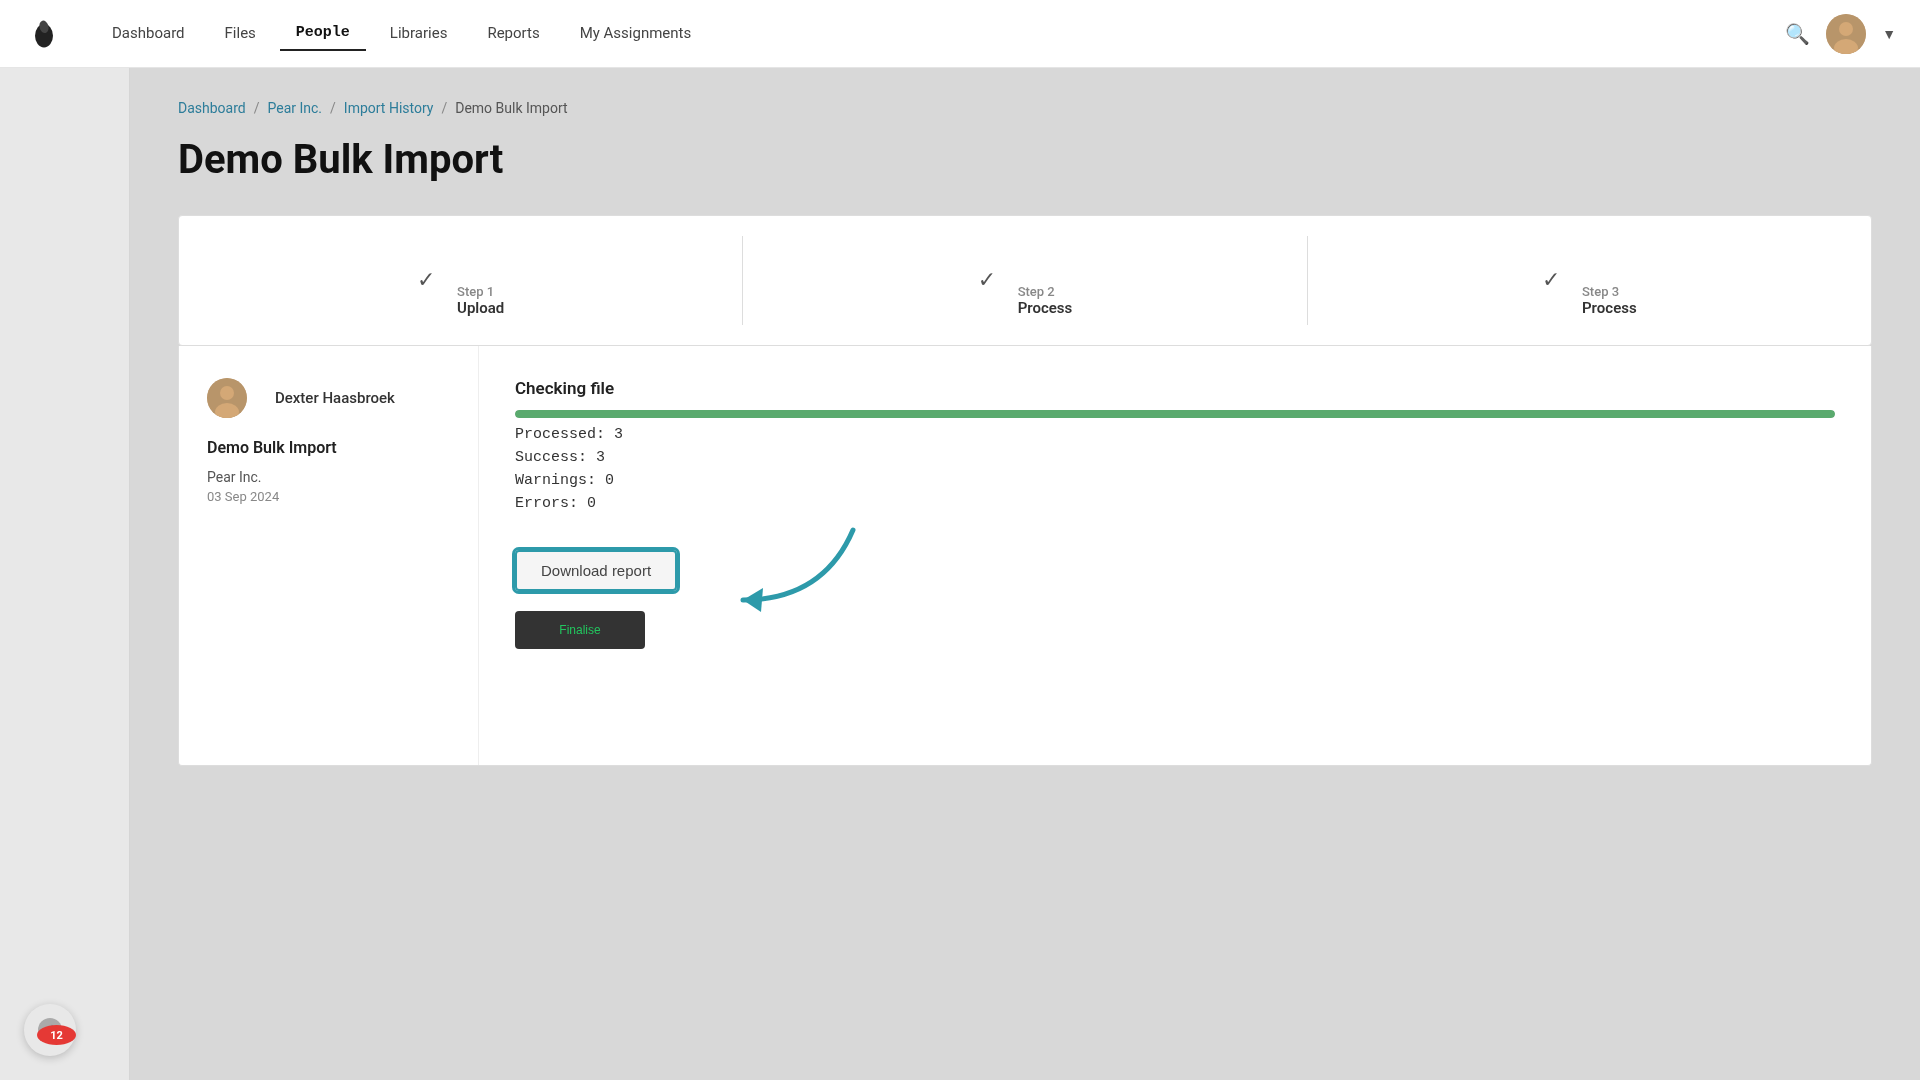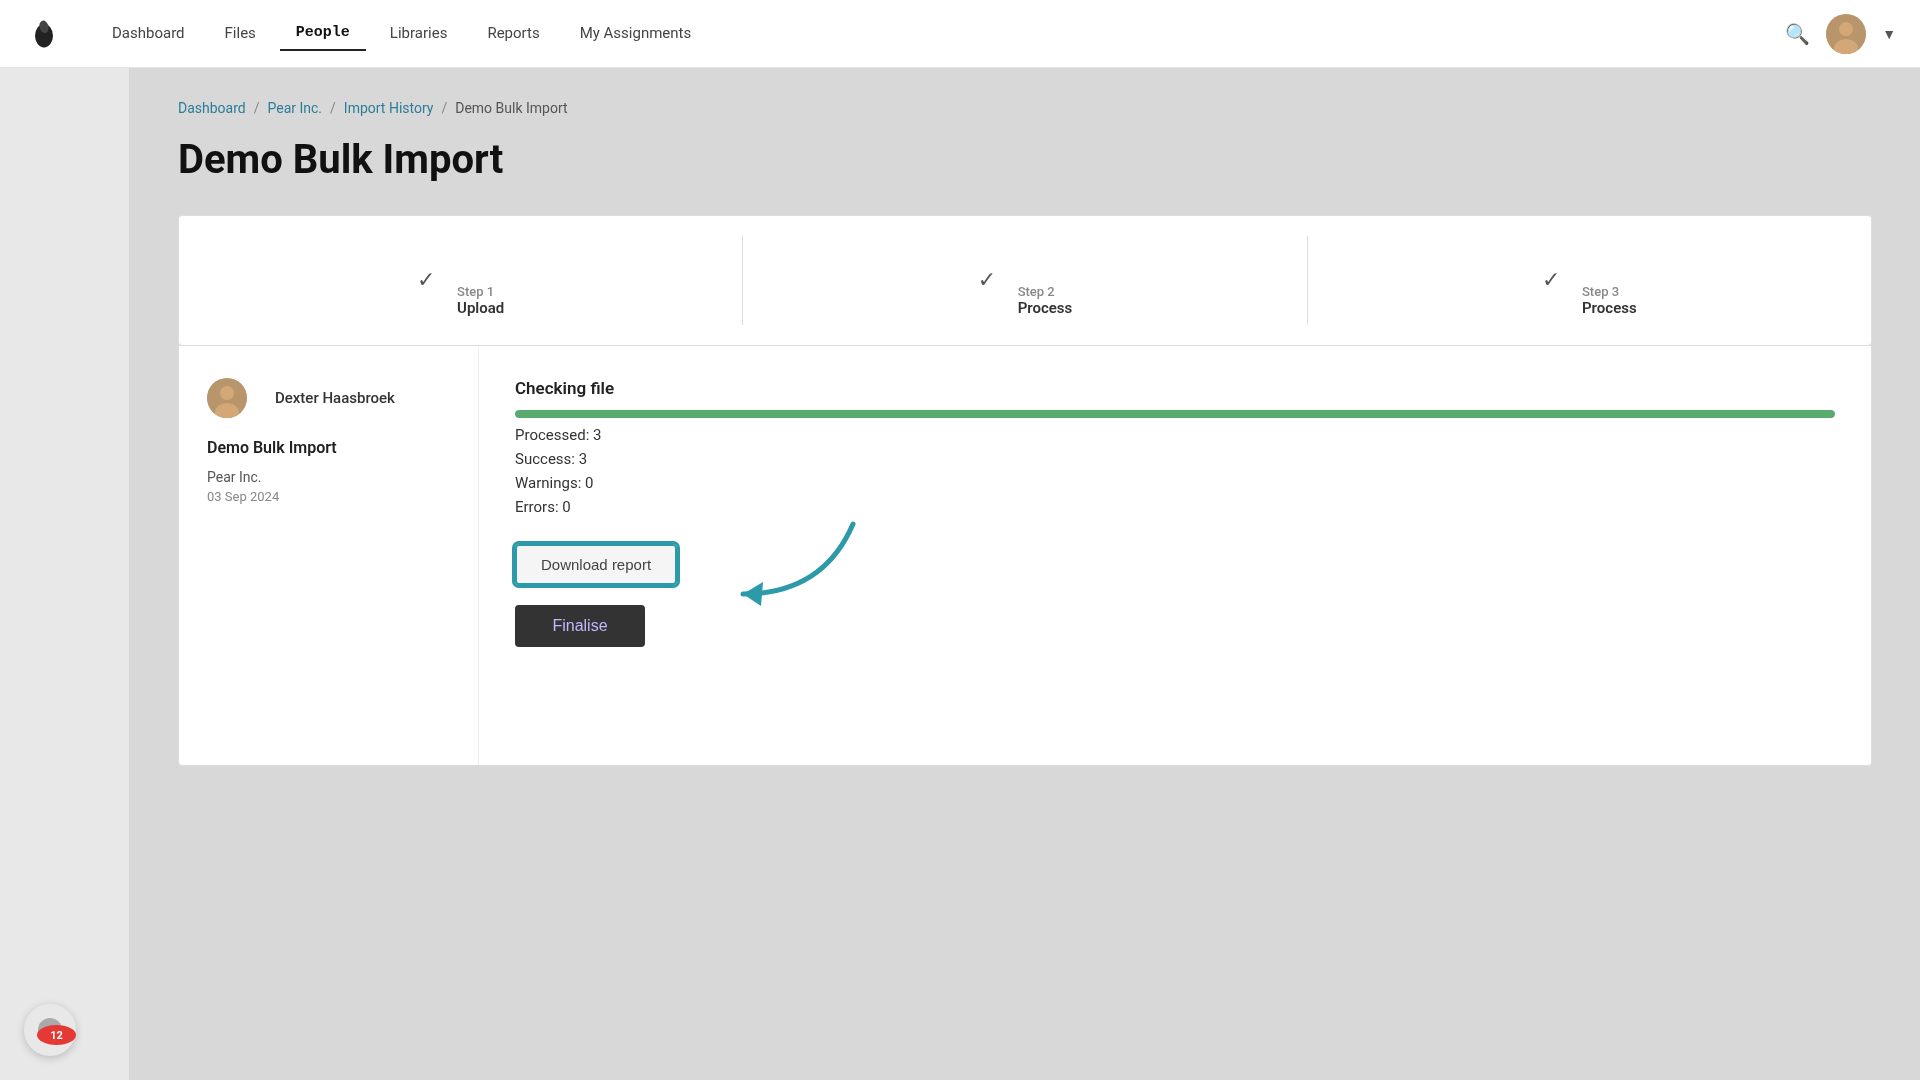--- a/index.html
+++ b/index.html
@@ -255,21 +255,22 @@
       background: #5aaa6e;
       border-radius: 4px;
     }
     .checking-complete {
       font-size: 13px;
       color: #888;
       margin-bottom: 28px;
     }
 
     .stats {
-      margin-bottom: 28px;
+      margin-bottom: 38px;
+      font-family: Liberation Mono, monospace;
     }
     .stat-line {
       font-size: 15px;
       color: #333;
       margin-bottom: 6px;
     }
     .download-report-btn {
       padding: 10px 24px;
       background: #f5f5f5;
       border: 2px solid #2d9aaa;
@@ -281,24 +282,24 @@
       box-shadow: 0 0 0 3px rgba(45,154,170,0.25);
       outline: 3px solid #2d9aaa;
       text-align: right;
     }
 
     
     .finalise-btn {
       display: block;
       padding: 12px 32px;
       background: #333;
-      color: #c4b5fd;
+      color: #22c55e;
       border: none;
       border-radius: 4px;
-      font-size: 16px;
+      font-size: 12px;
       cursor: pointer;
       font-weight: 500;
       min-width: 130px;
       text-align: center;
     }
 
     
     .notif-badge {
       position: fixed;
       bottom: 24px;

